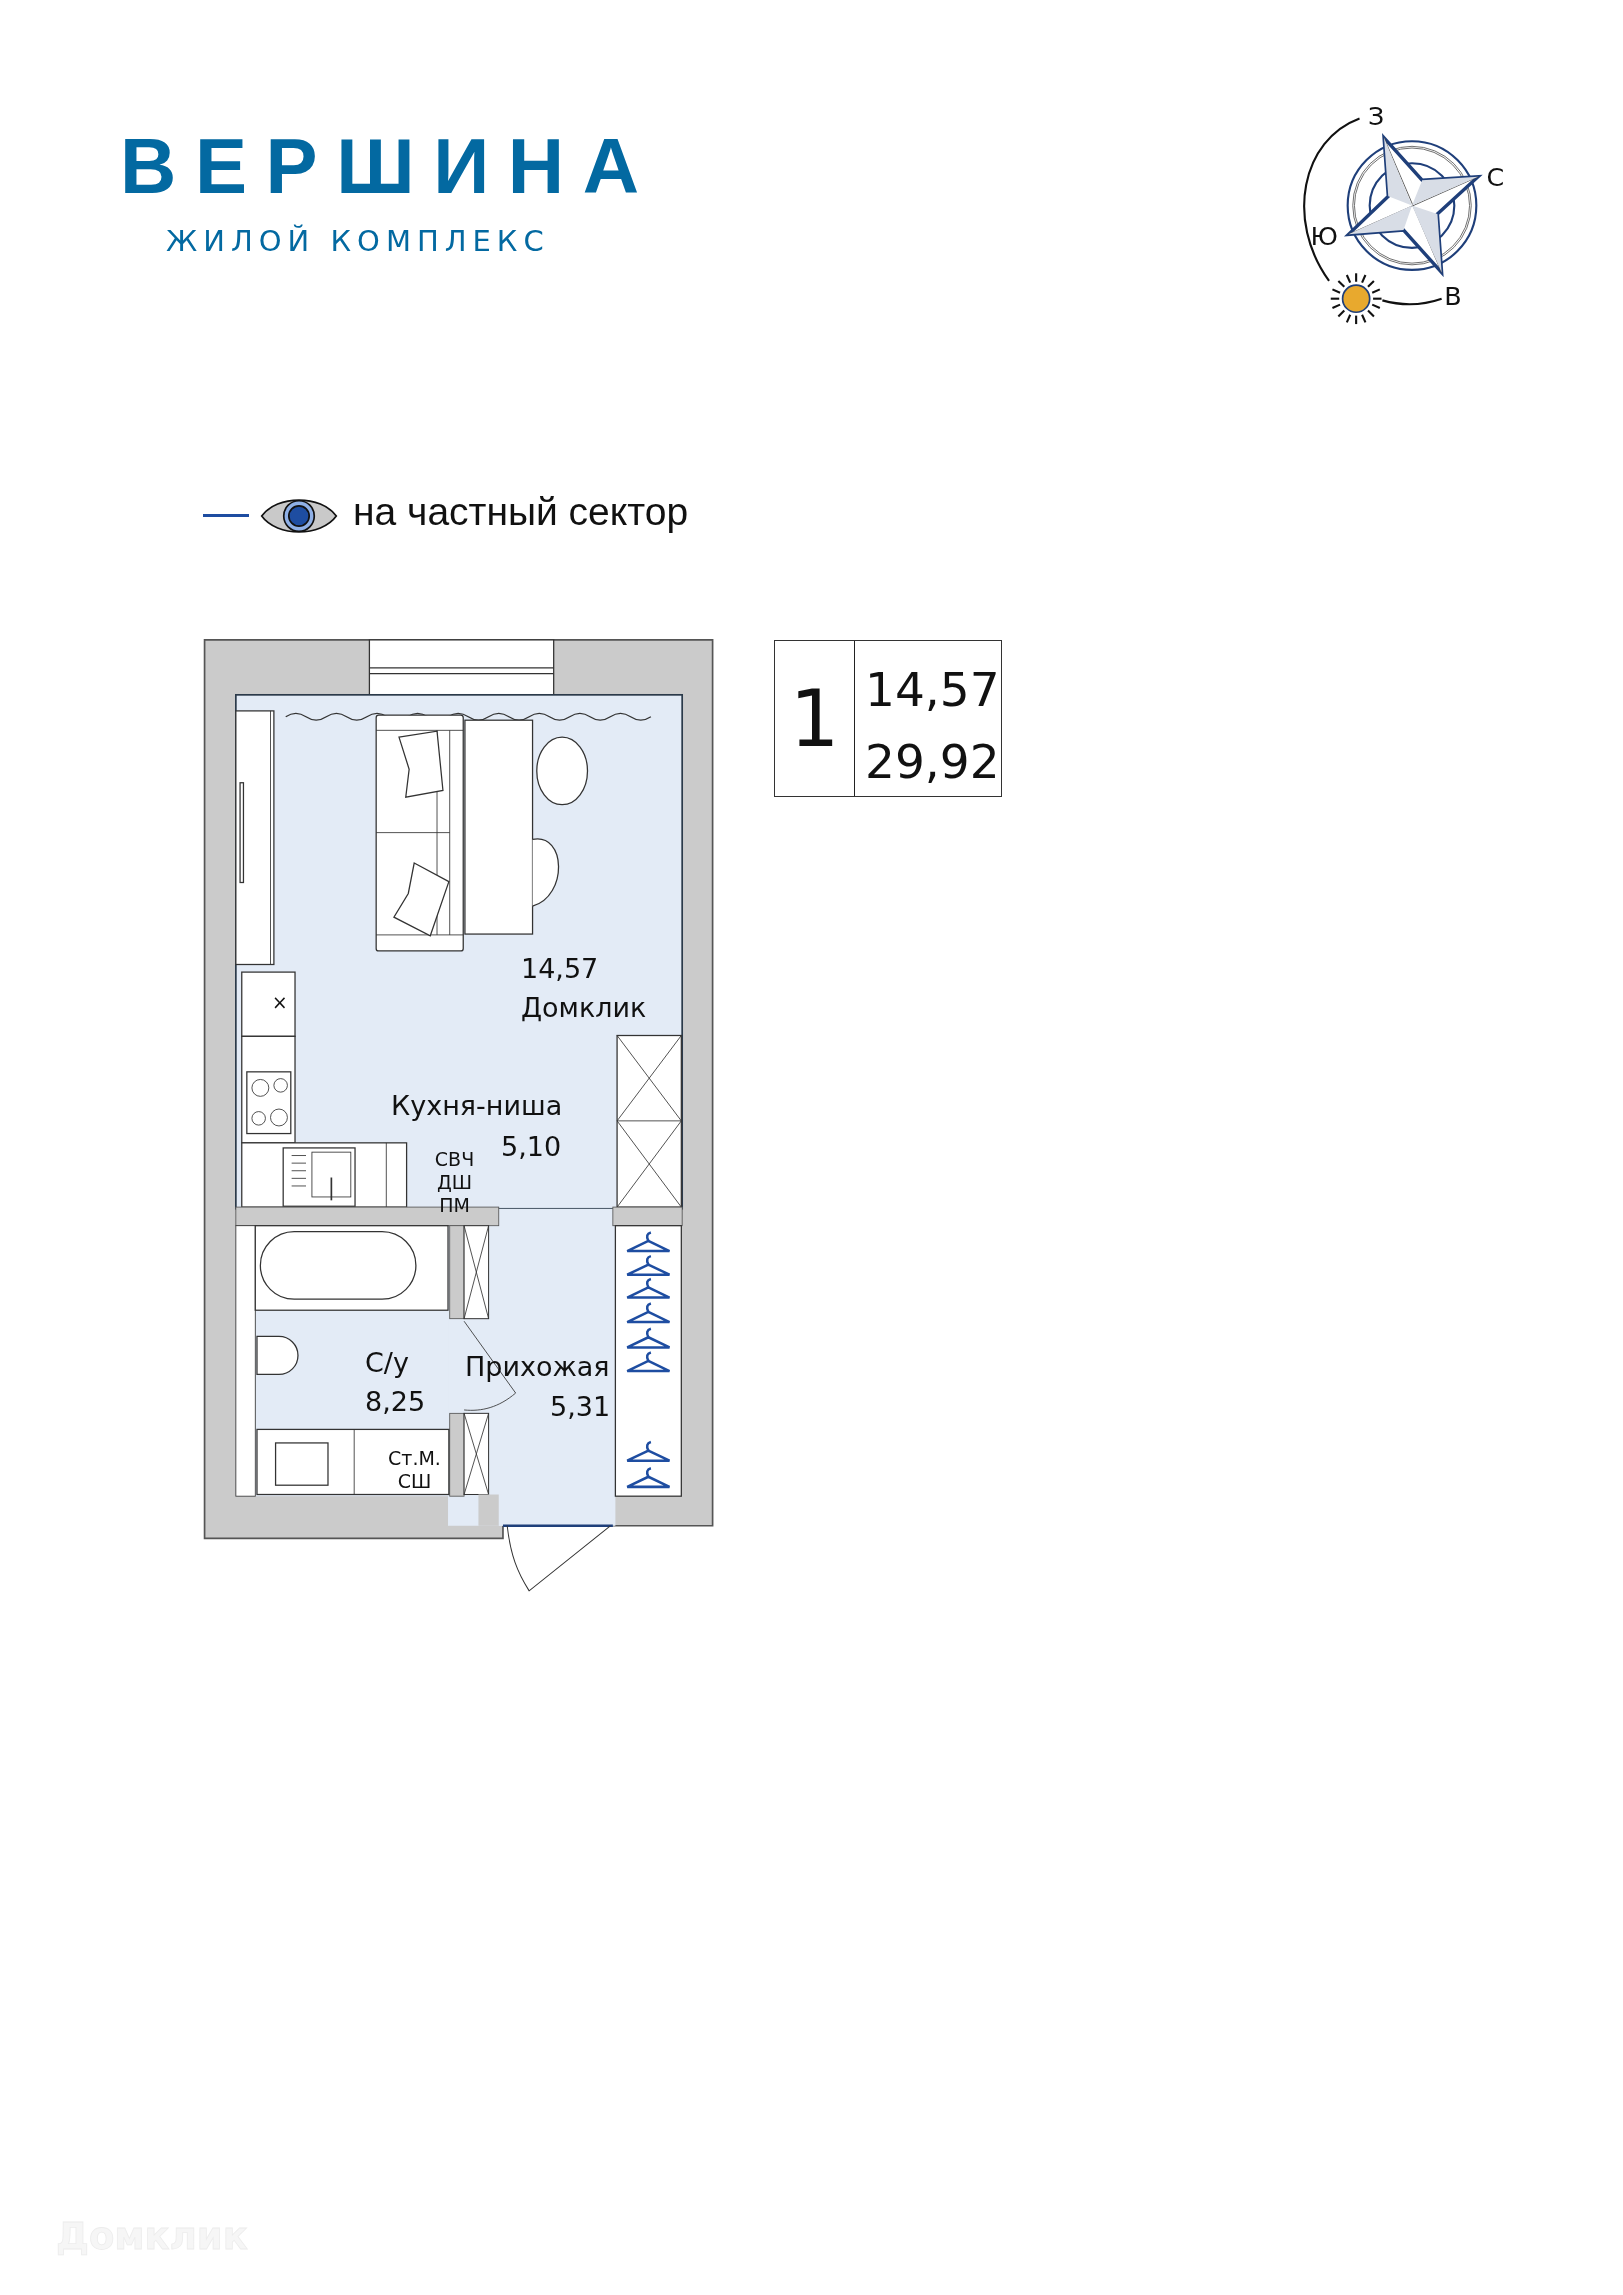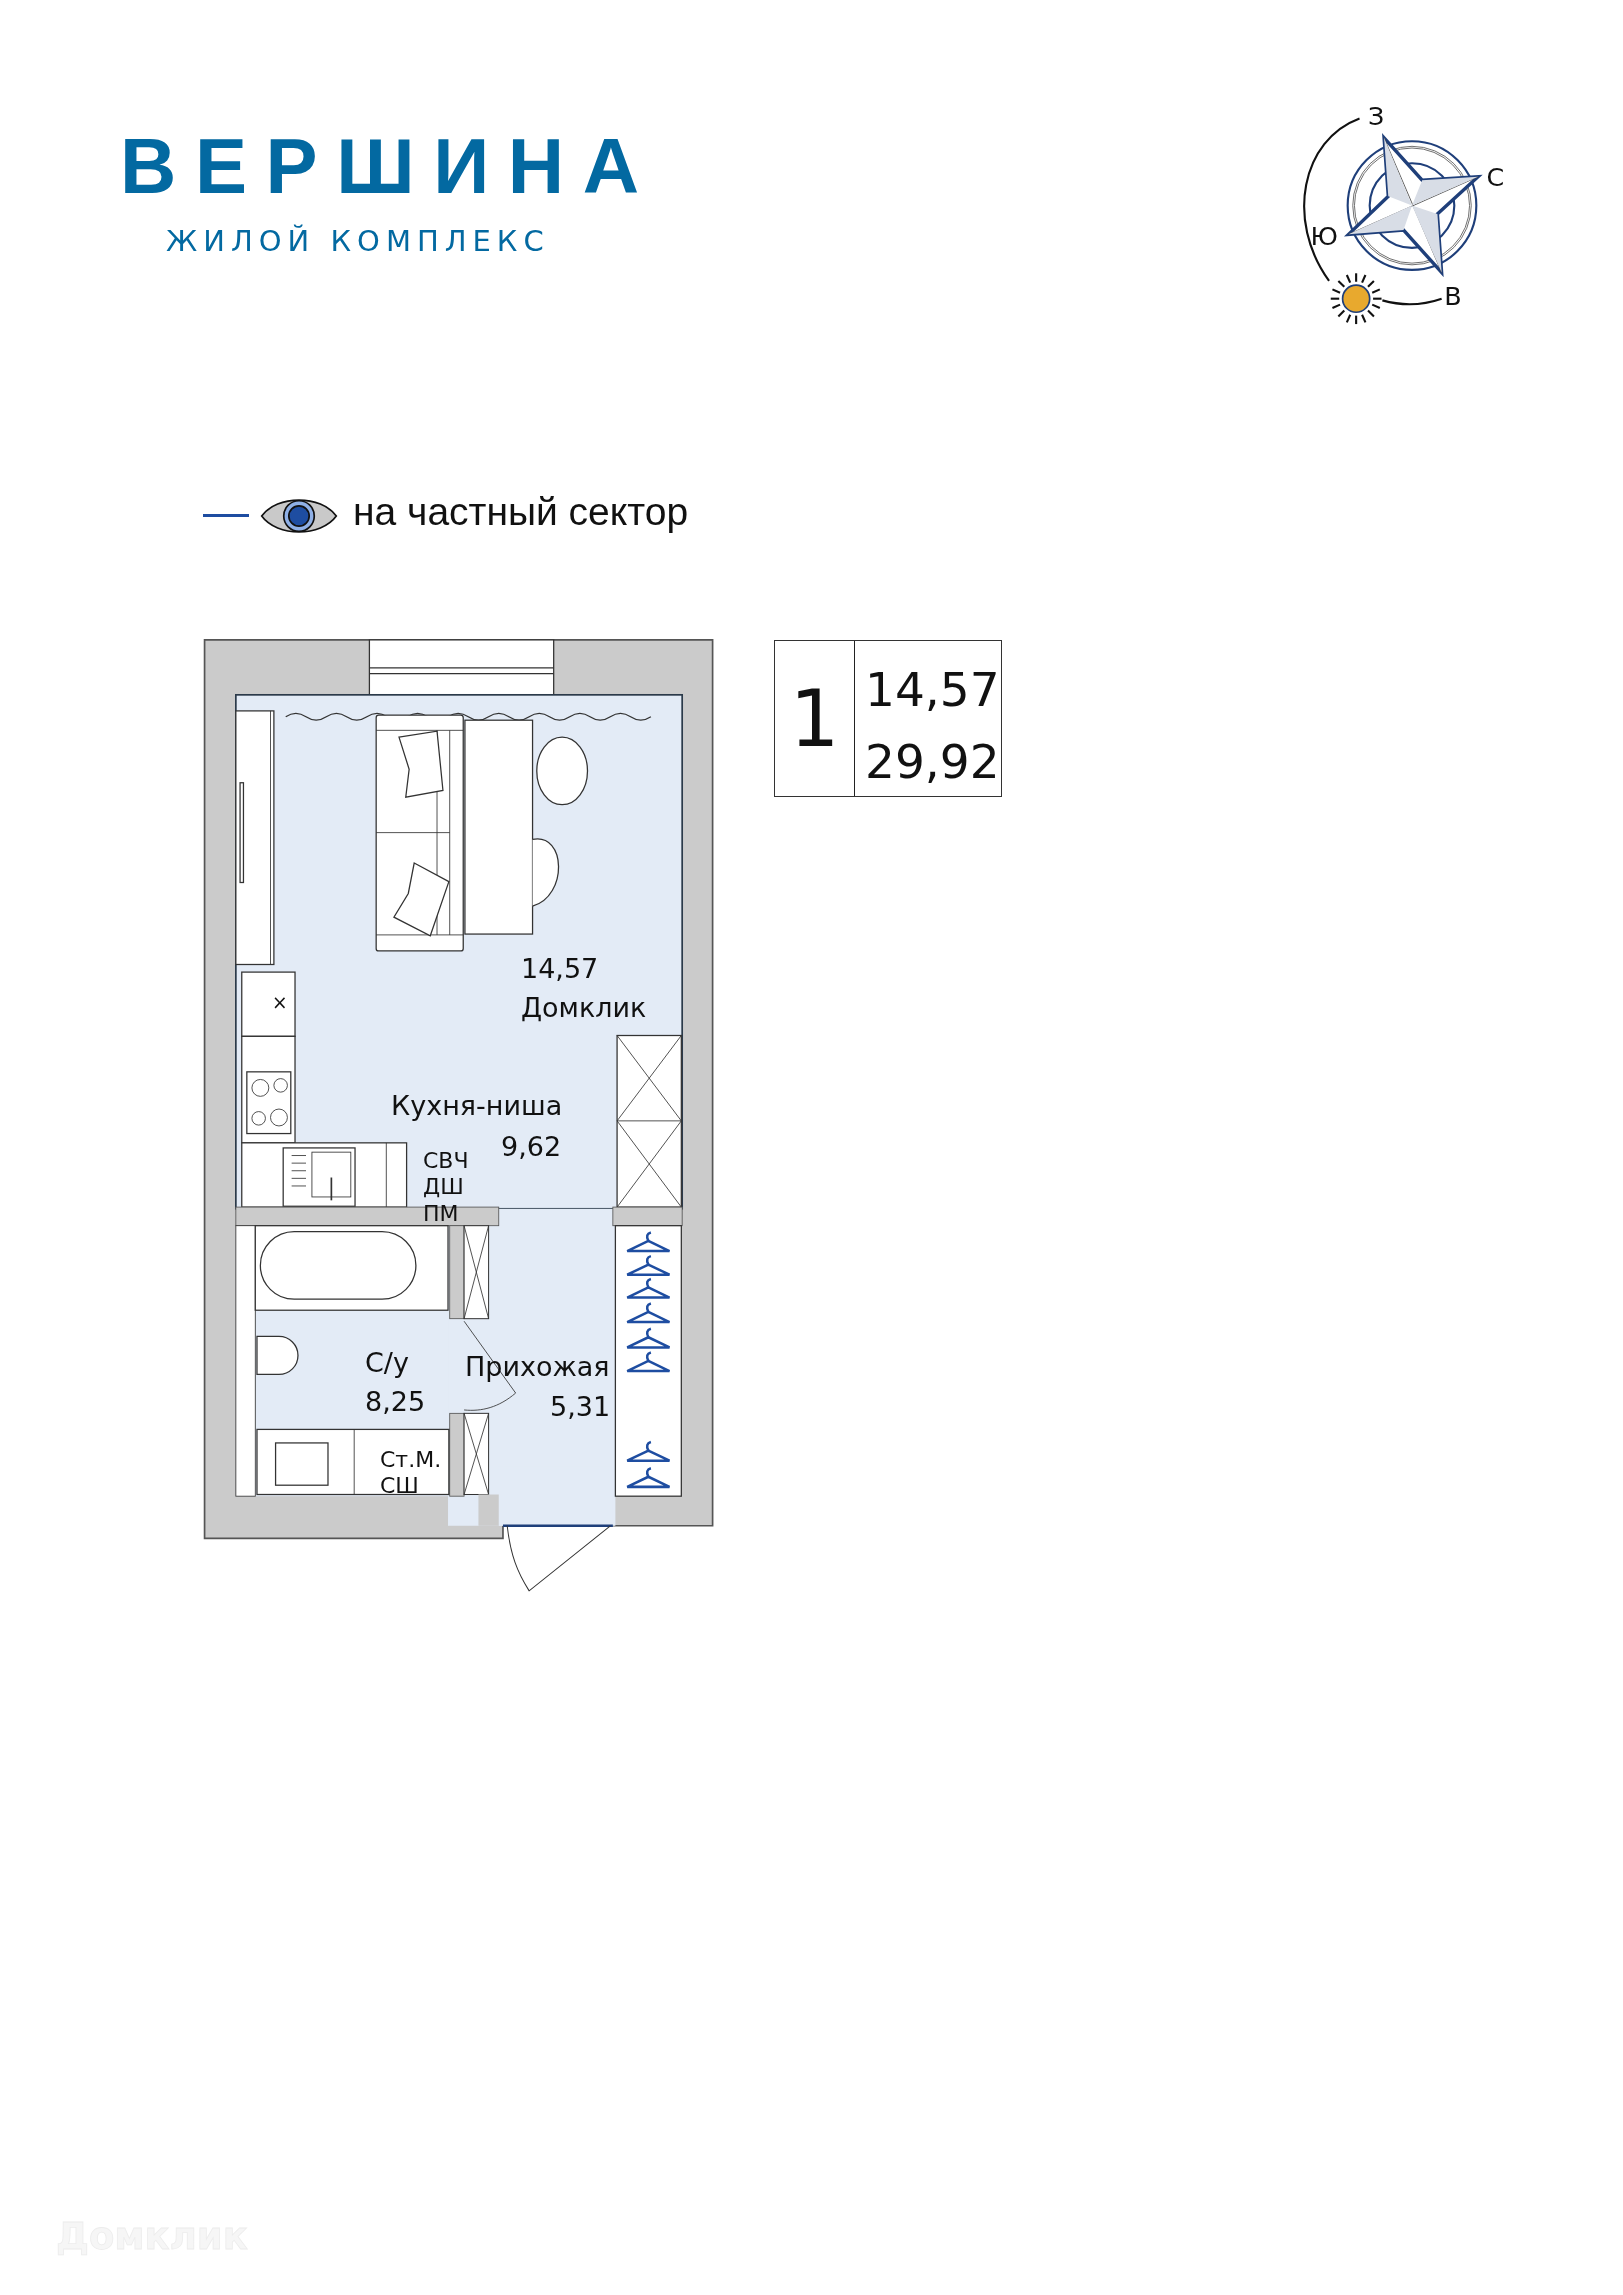--- a/index.html
+++ b/index.html
@@ -8,21 +8,21 @@
   .abs { position: absolute; }
   .logo-title { left: 120px; top: 127px; font-family: "Liberation Sans", sans-serif;
     font-weight: bold; font-size: 78px; letter-spacing: 18.6px; color: #0369a1; line-height: 1; }
   .logo-sub { left: 166px; top: 227px; font-family: "DejaVu Sans", sans-serif;
     font-size: 29px; letter-spacing: 6px; color: #0369a1; line-height: 1; }
   .legend-text { left: 353px; top: 492px; font-family: Liberation Sans, sans-serif;
     font-size: 39px; color: #111111; line-height: 1; }
   .room-label { position: absolute; font-family: "DejaVu Sans", sans-serif; color: #111;
     line-height: 1; white-space: nowrap; }
   .rl-big { font-size: 27px; }
-  .rl-small { font-size: 22px; line-height: 1.2; }
+  .rl-small { font-size: 19px; text-align: center; line-height: 1.2; }
   .summary { left: 774px; top: 640px; width: 228px; height: 157px; border: 1.3px solid #333;
     box-sizing: border-box; background: #fff; }
   .summary .rooms { position: absolute; left: 0; top: 0; width: 79px; height: 100%;
     border-right: 1.7px solid #222; display: flex; align-items: center; justify-content: center;
     font-size: 78px; color: #111; font-family: "DejaVu Sans", sans-serif; }
   .summary .area { position: absolute; left: 90px; font-size: 47px; color: #111;
     font-family: "DejaVu Sans", sans-serif; line-height: 1; }
   .watermark { left: 56px; top: 2215px; font-family: "DejaVu Sans", sans-serif; font-weight: bold;
     font-size: 37px; color: #f6f6f6; -webkit-text-stroke: 0.8px #ececec; }
 </style>
@@ -196,21 +196,21 @@
   </g>
 
   <rect x="566" y="1768" width="24" height="37" fill="#cbcbcb"></rect>
   <line x1="595" y1="1805" x2="725" y2="1805" stroke="#1f3f7a" stroke-width="3"></line>
   <path d="M600,1805 C604,1840 612,1860 626,1882 L722,1805" fill="none" stroke="#333" stroke-width="1.2"></path>
 </svg>
 
 <div class="room-label rl-big" style="left:521px;top:955px">14,57</div>
 <div class="room-label rl-big" style="left:521px;top:994px">Домклик</div>
 <div class="room-label rl-big" style="left:391px;top:1092px">Кухня-ниша</div>
-<div class="room-label rl-big" style="left:501px;top:1133px">9,62</div>
+<div class="room-label rl-big" style="left:501px;top:1133px">5,10</div>
 <div class="room-label rl-big" style="left:365px;top:1349px">С/у</div>
 <div class="room-label rl-big" style="left:365px;top:1388px">8,25</div>
 <div class="room-label rl-big" style="left:465px;top:1353px">Прихожая</div>
 <div class="room-label rl-big" style="left:550px;top:1393px">5,31</div>
 
 <div class="room-label rl-small" style="left:423px;top:1148px;width:63px">
   <div>СВЧ</div>
   <div>ДШ</div>
   <div>ПМ</div>
 </div>

